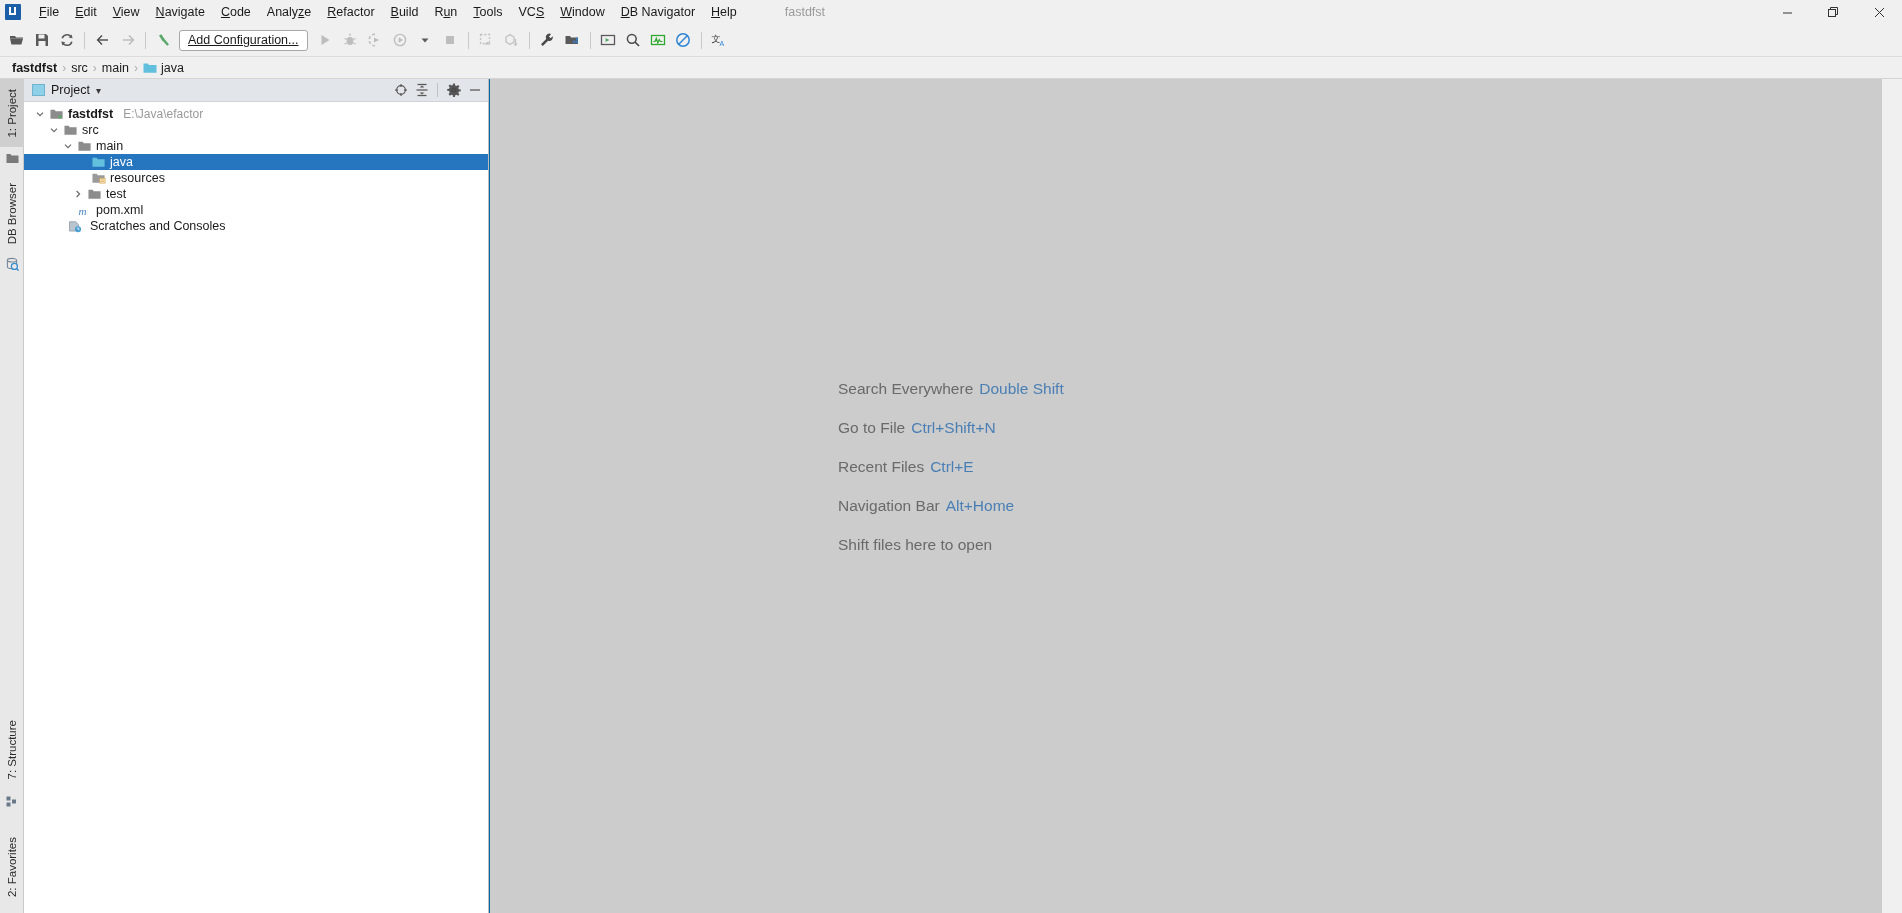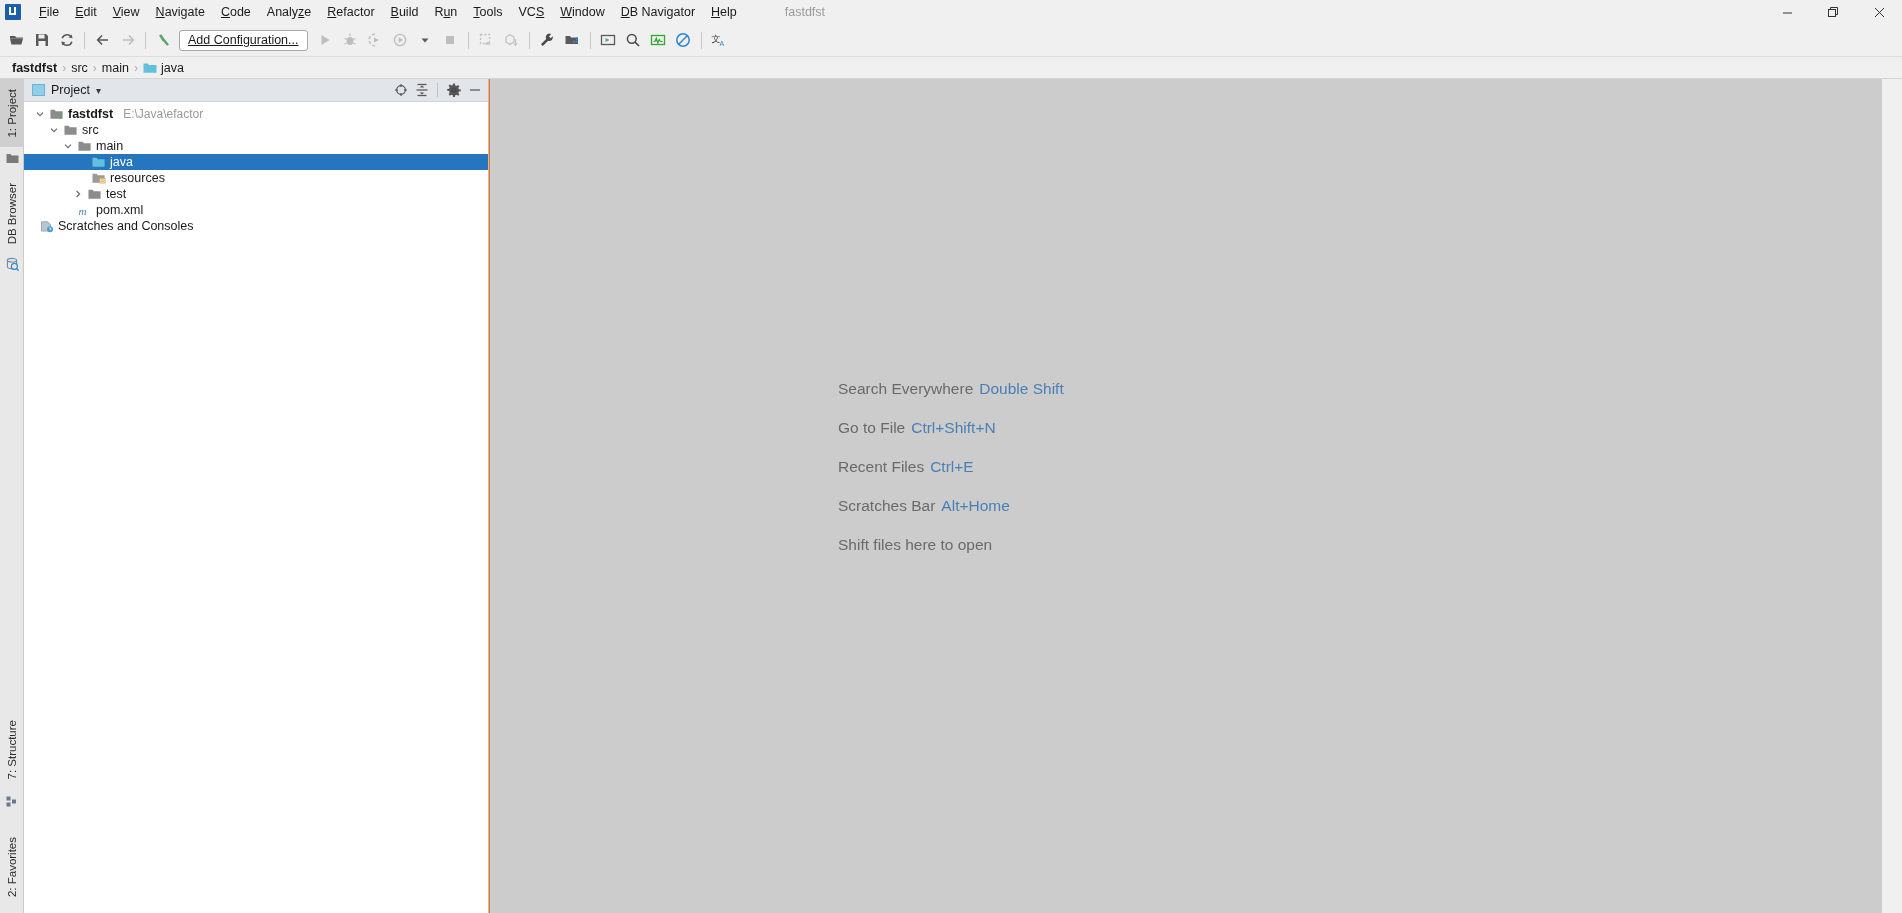--- a/index.html
+++ b/index.html
@@ -6,21 +6,21 @@
     margin: 0; padding: 0;
     width: 1902px; height: 913px;
     overflow: hidden;
     background: #f0f0f0;
     font-family: "Liberation Sans", sans-serif;
     -webkit-font-smoothing: antialiased;
   }
   #app {
     position: relative;
     width: 1902px; height: 913px;
-    background: #f97316;
+    background: #0369a1;
   }
 
   
   .menubar {
     position: absolute; left: 0; top: 0; width: 1902px; height: 24px;
     background: #f0f0f0;
     display: flex; align-items: center;
     border-bottom: 1px solid #e8e8e8;
   }
   .app-logo {
@@ -564,21 +564,21 @@
         </div>
         <div class="tree-row" style="padding-left: 38px;">
           <span class="twisty"></span>
           <span class="ic">
             <svg width="15" height="13" viewBox="0 0 15 13">
               <text x="0.5" y="11" font-size="12" font-style="italic" font-family="'Liberation Serif',serif" fill="#4a88c7">m</text>
             </svg>
           </span>
           <span class="tree-label">pom.xml</span>
         </div>
-        <div class="tree-row" style="">
+        <div class="tree-row" style="padding-left: 24px; gap: 8px;">
           <span class="twisty"></span>
           <span class="ic">
             <svg width="15" height="13" viewBox="0 0 15 13">
               <path d="M1.6 1.4h6.6l3 3v7H1.6z" fill="#b8c4ce" stroke="#8a96a2" stroke-width="0.8"></path>
               <circle cx="10.8" cy="9.4" r="3.2" fill="#4a9fd4"></circle>
               <line x1="10.8" y1="7.4" x2="10.8" y2="9.4" stroke="#fff" stroke-width="1"></line>
               <line x1="10.8" y1="9.4" x2="12.2" y2="9.4" stroke="#fff" stroke-width="1"></line>
             </svg>
           </span>
           <span class="tree-label">Scratches and Consoles</span>
@@ -594,21 +594,21 @@
         </div>
         <div class="welcome-row">
           <span>Go to File</span>
           <span class="key">Ctrl+Shift+N</span>
         </div>
         <div class="welcome-row">
           <span>Recent Files</span>
           <span class="key">Ctrl+E</span>
         </div>
         <div class="welcome-row">
-          <span>Scratches Bar</span>
+          <span>Navigation Bar</span>
           <span class="key">Alt+Home</span>
         </div>
         <div class="welcome-row plain">
           <span>Shift files here to open</span>
         </div>
       </div>
   </div>
   <div class="right-gutter"></div>
 
 </div>

